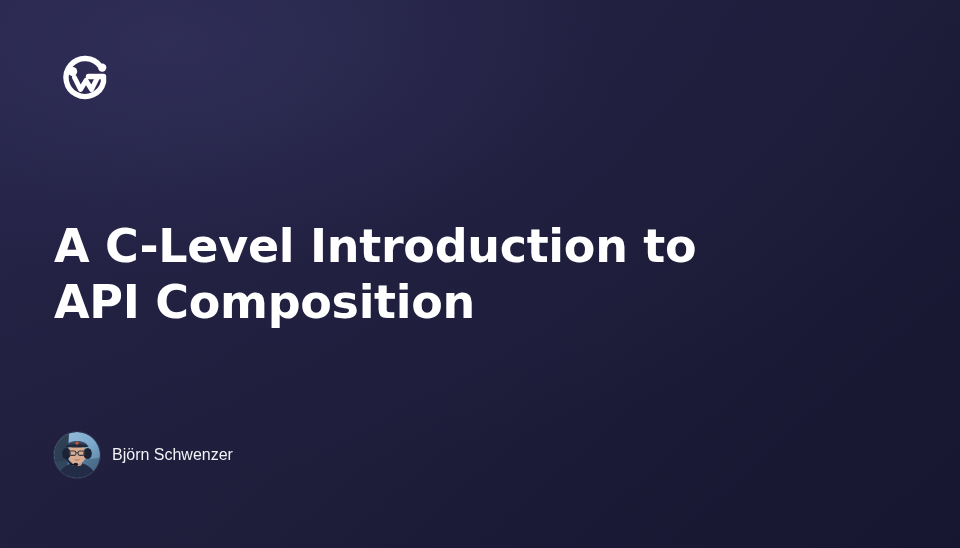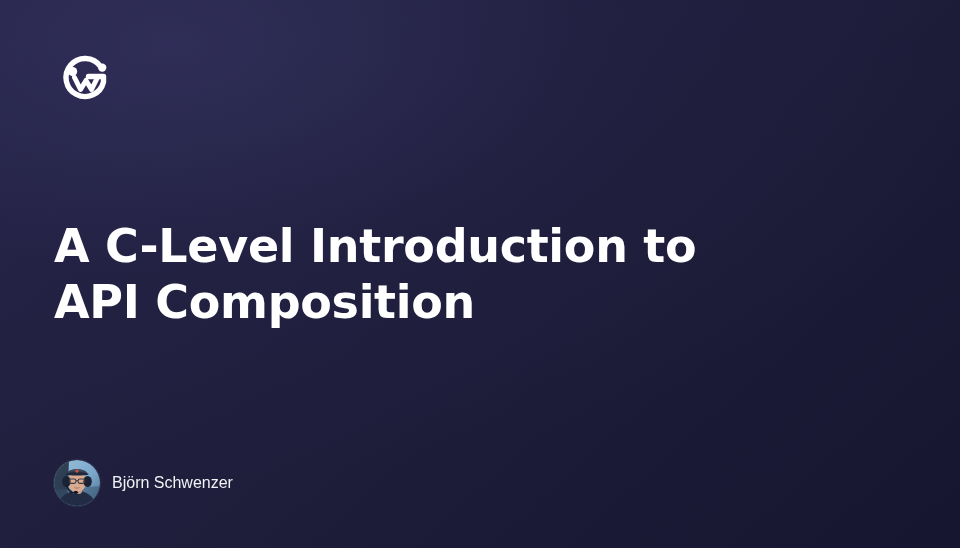--- a/index.html
+++ b/index.html
@@ -54,21 +54,21 @@
     letter-spacing: -0.3px;
     color: #ffffff;
     font-family: "DejaVu Sans", "Liberation Sans", sans-serif;
     max-width: 660px;
   }
 
   
   .author-row {
     position: absolute;
     left: 54px;
-    top: 460px;
+    top: 432px;
     display: flex;
     align-items: center;
     gap: 12px;
   }
   .avatar {
     position: relative;
     width: 46px;
     height: 46px;
     border-radius: 50%;
     overflow: hidden;

